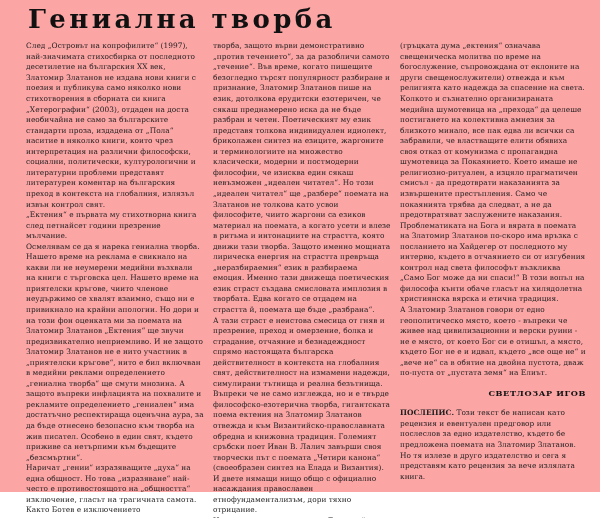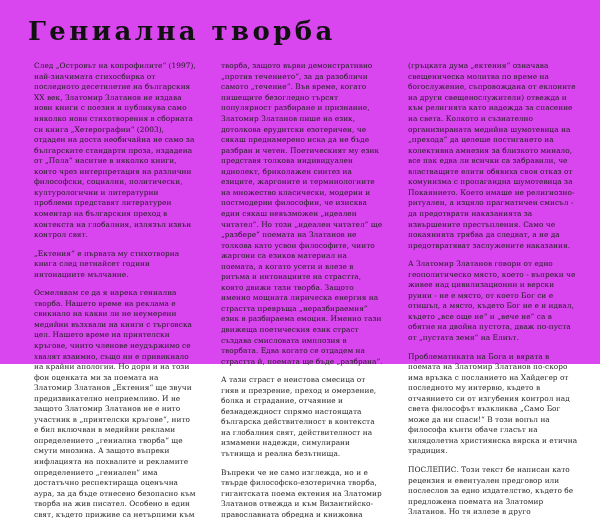--- a/index.html
+++ b/index.html
@@ -11,24 +11,24 @@
     width: 600px;
     height: 518px;
     background: #ffffff;
     font-family: "DejaVu Serif", "Liberation Serif", serif;
     color: #1a1a1a;
     overflow: hidden;
   }
   .page {
     position: relative;
     width: 600px;
-    height: 364px;
+    height: 492px;
     box-sizing: border-box;
-    padding: 16px 12px 0 26px;
-    background: #d946ef;
+    padding: 4px 12px 0 26px;
+    background: #fca5a5;
   }
   .article-title {
     font-family: "DejaVu Serif", "Liberation Serif", serif;
     font-size: 26px;
     font-weight: 700;
     letter-spacing: 3.4px;
     color: #111111;
     line-height: 1.05;
     margin: 2px 0 8px 2px;
     white-space: nowrap;
@@ -50,69 +50,70 @@
     color: #1c1c1c;
     text-align: left;
     letter-spacing: 0.02px;
   }
   .col:last-child {
     margin-right: 0;
     width: 186px;
     flex: 0 0 186px;
   }
   .col p {
-    margin: 8px;
+    margin: 0;
     padding: 0;
   }
   .col p.indent {
     text-indent: 9px;
   }
   .author {
     font-weight: 700;
     text-align: right;
     letter-spacing: 0.6px;
     font-size: 8.2px;
     margin: 9px 0 10px 0 !important;
     color: #111111;
   }
   .postscript {
     margin-top: 0 !important;
   }
   .postscript .ps-label {
-    font-weight: 400;
+    font-weight: 700;
   }
 </style>
 </head>
 <body>
 
 <div class="page">
 
   <h1 class="article-title">Гениална творба</h1>
 
   <div class="columns">
 
     <div class="col">
       <p>След „Островът на копрофилите“ (1997), най-значимата стихосбирка от последното десетилетие на българския XX век, Златомир Златанов не издава нови книги с поезия и публикува само няколко нови стихотворения в сборната си книга „Хетерографии“ (2003), отдаден на доста необичайна не само за българските стандарти  проза, издадена от „Пола“ наситие в няколко книги, които чрез интерпретация на различни философски, социални, политически, културологични и литературни проблеми представят литературен коментар на българския преход в контекста на глобалния, излязъл извън контрол свят.</p>
-      <p>„Ектения“ е първата му стихотворна книга след петнайсет години интонациите мълчание.</p>
+      <p>„Ектения“ е първата му стихотворна книга след петнайсет години презрение мълчание.</p>
       <p>Осмелявам се да я нарека гениална творба. Нашето време на реклама е свикнало на какви ли не неумерени медийни възхвали на книги с търговска цел. Нашето време на приятелски кръгове, чиито членове неудържимо се хвалят взаимно, също ни е привикнало на крайни апологии. Но дори и на този фон оценката ми за поемата на Златомир Златанов „Ектения“ ще звучи предизвикателно неприемливо. И не защото Златомир Златанов не е нито участник в „приятелски кръгове“, нито е бил включван в медийни реклами определението „гениална творба“ ще смути мнозина. А защото въпреки инфлацията на похвалите и рекламите определението „гениален“ има достатъчно респектираща оценъчна аура, за да бъде отнесено безопасно към творба на жив писател. Особено в един свят, където приживе са нетърпими към бъдещите „безсмъртни“.</p>
       <p>Наричат „гении“ изразяващите „духа“ на една общност. Но това „изразяване“ най-често е противостоящото на „общността“ изключение, гласът  на трагичната самота. Както Ботев е  изключението противопоставяне на мълчащото стадо на „робското племе“.</p>
 
     </div>
 
     <div class="col">
       <p>творба, защото върви демонстративно „против течението“, за да разобличи самото „течение“. Във време, когато пишещите безогледно търсят популярност  разбиране  и признание, Златомир Златанов пише на език, дотолкова ерудитски езотеричен, че сякаш преднамерено иска да не бъде разбран и четен. Поетическият му  език представя толкова индивидуален идиолект, бриколажен синтез на езиците, жаргоните и терминологиите на множество класически, модерни и постмодерни философии, че изисква един сякаш  невъзможен „идеален читател“. Но този „идеален читател“ ще „разбере“ поемата на Златанов не толкова като усвои  философите, чиито жаргони са езиков материал на поемата, а когато усети и влезе в ритъма и интонациите на страстта, която движи тази творба. Защото именно мощната лирическа енергия на страстта  превръща „неразбираемия“ език в разбираема емоция. Именно тази движеща поетическия език страст създава смисловата имплозия в творбата. Едва когато се отдадем на страстта й, поемата ще бъде „разбрана“.</p>
       <p>А тази страст е неистова смесица от гняв и презрение, преход и омерзение, болка и страдание, отчаяние и безнадеждност спрямо настоящата българска действителност в контекста на глобалния свят, действителност на измамени надежди, симулирани тътнища  и  реална безътнища.</p>
       <p>Въпреки че не само изглежда, но и е твърде философско-езотерична творба, гигантската поема ектения на Златомир Златанов  отвежда и към Византийско-православната обредна и книжовна традиция. Големият сръбски поет Иван В. Лалич завърши своя творчески път с поемата „Четири канона“ (своеобразен синтез на Елада и Византия). И двете нямащи нищо общо с официално насаждания православен етнофундаментализъм, дори тяхно отрицание.</p>
       <p>Не само защото заглавието „Ектения“</p>
     </div>
 
     <div class="col">
       <p>(гръцката дума „ектения“ означава свещеническа молитва по време на богослужение, съпровождана от еклоните на други свещенослужители) отвежда и към религията като надежда за спасение на света. Колкото и съзнателно организираната медийна шумотевица на „прехода“ да целеше постигането на колективна амнезия за близкото минало, все пак едва ли всички са забравили, че властващите  елити обявиха своя отказ от комунизма с пропагандна шумотевица за Покаянието. Което имаше не религиозно-ритуален, а изцяло прагматичен смисъл  - да предотврати наказанията за извършените  престъпления. Само че покаянията трябва да следват, а не да предотвратяват заслужените наказания.</p>
+      <p>Проблематиката на Бога и вярата в поемата на Златомир Златанов по-скоро има връзка с  посланието  на Хайдегер от последното му интервю, където в отчаянието си от изгубения контрол над света философът  възкликва „Само Бог може да ни спаси!“ В този вопъл на философа кънти обаче гласът на хилядолетна християнска вярска и етична традиция.</p>
       <p>А Златомир Златанов  говори от едно геополитическо място, което - въпреки че живее над цивилизационни и верски руини - не е място, от което Бог си е отишъл, а място, където Бог не е и идвал, където „все още не“ и „вече не“ са в обятие на двойна пустота, дваж по-пуста от „пустата земя“ на Елиът.</p>
-      <p>Проблематиката на Бога и вярата в поемата на Златомир Златанов по-скоро има връзка с  посланието  на Хайдегер от последното му интервю, където в отчаянието си от изгубения контрол над света философът  възкликва „Само Бог може да ни спаси!“ В този вопъл на философа кънти обаче гласът на хилядолетна християнска вярска и етична традиция.</p>
 
+      <p class="author">СВЕТЛОЗАР ИГОВ</p>
 
       <p class="postscript"><span class="ps-label">ПОСЛЕПИС.</span> <span>Този текст бе написан като рецензия и евентуален предговор или послеслов за едно издателство, където бе предложена поемата на Златомир Златанов. Но тя излезе в друго издателство и сега я представям  като рецензия за вече излялата книга.</span></p>
 
     </div>
 
   </div>
 </div>
 
 </body></html>

